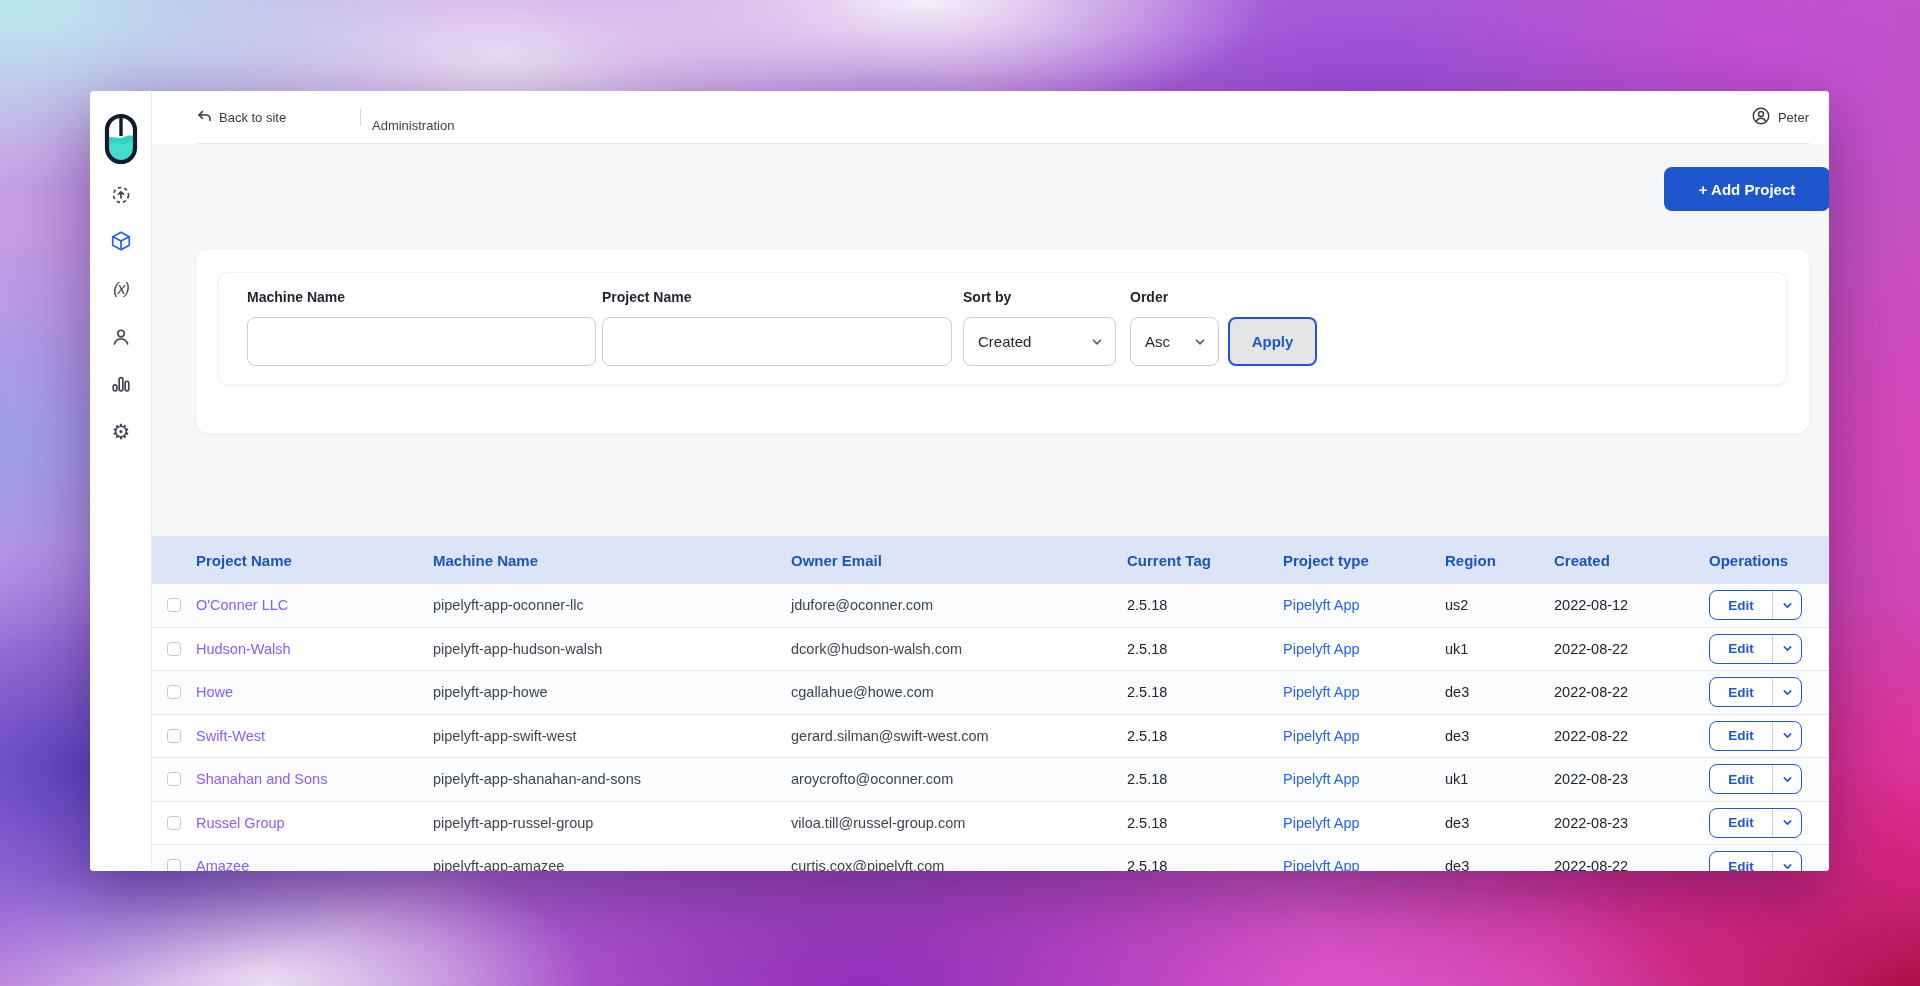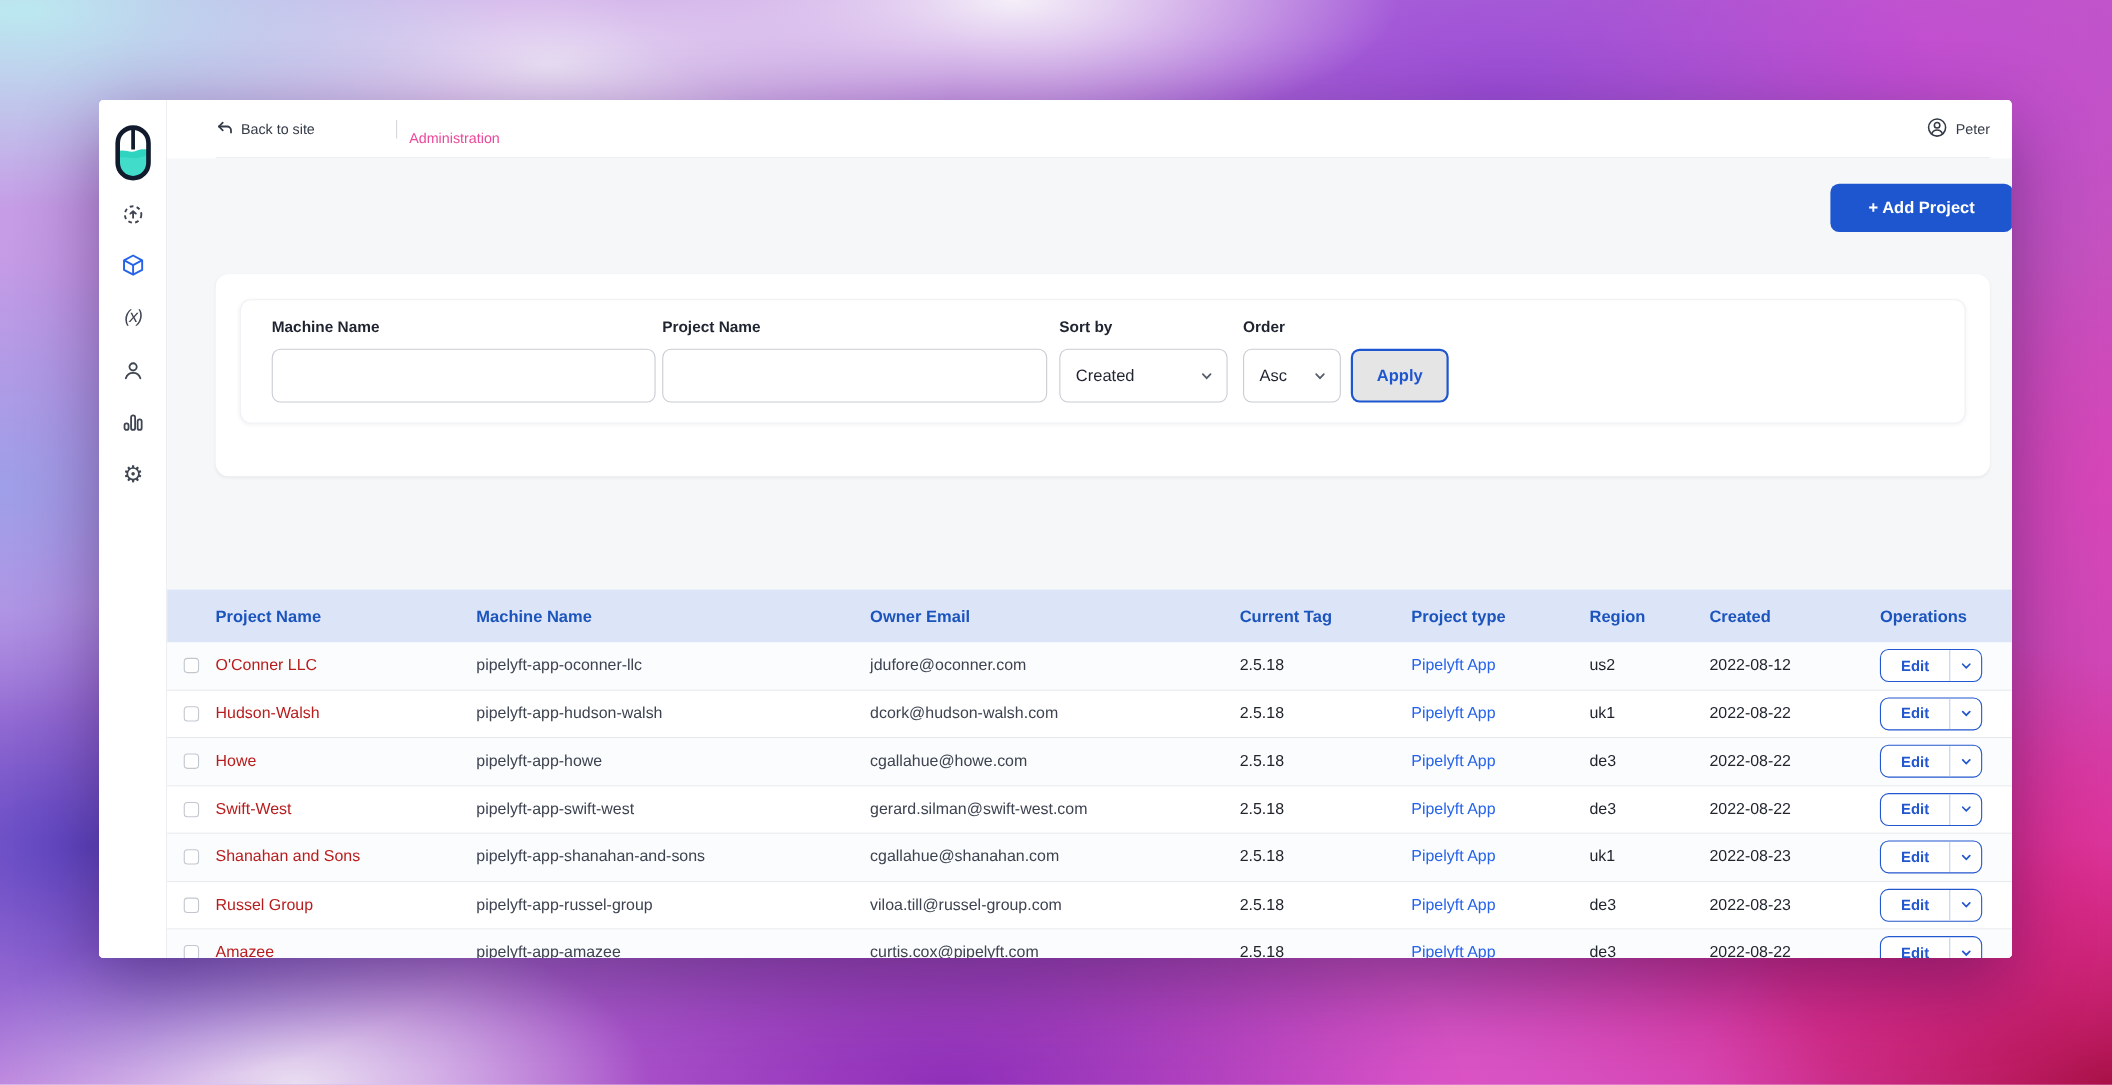--- a/index.html
+++ b/index.html
@@ -48,21 +48,21 @@
     position:absolute; left:62px; top:0; width:1677px; height:53px; background:#fff;
   }
   .topbar .rule{ position:absolute; left:44px; right:20px; bottom:0; height:1px; background:#e8e9ed; }
   .back-link{
     position:absolute; left:44px; top:0; height:53px; display:flex; align-items:center; gap:7px;
     font-size:13px; color:#333a46; cursor:pointer;
   }
   .crumb-sep{ position:absolute; left:208px; top:18px; width:1px; height:17px; background:#d6d8de; }
   .crumb{
     position:absolute; left:220px; top:0; height:69px; display:flex; align-items:center;
-    font-size:13px; color:#ec4899;
+    font-size:13px; color:#404040;
   }
   .user-chip{
     position:absolute; right:20px; top:0; height:53px; display:flex; align-items:center; gap:7px;
     font-size:13px; color:#333a46; cursor:pointer;
   }
   
   .main{
     position:absolute; left:62px; top:53px; width:1677px; height:727px;
     background:#f6f7f9;
   }
@@ -118,21 +118,21 @@
     display:grid; grid-template-columns:44px 237px 358px 336px 156px 162px 109px 155px 1fr;
     height:43.5px; align-items:center; background:#fff;
     border-bottom:1px solid #e7e8ec; font-size:14.5px; color:#20242c;
   }
   .trow:nth-child(odd){ background:#fbfcfd; }
   .cell-check{ padding-left:15px; }
   .checkbox{
     width:14px; height:14px; border:1.5px solid #c2c7cf; border-radius:3.5px;
     background:#fff; cursor:pointer;
   }
-  .c-project{ color:#b91c1c; }
+  .c-project{ color:#8b5cf6; }
   .c-machine,.c-email{ color:#3d4350; }
   .c-type{ color:#2563eb; cursor:pointer; }
   .edit-btn{
     width:93px; height:30px; background:#fff; border:1.6px solid #2257cf; border-radius:8px;
     display:flex; align-items:center; cursor:pointer; overflow:hidden;
   }
   .edit-label{ flex:1; text-align:center; font-size:13.5px; font-weight:bold; color:#2257cf; }
   .edit-div{ width:1px; height:100%; background:#c3d0ee; }
   .edit-caret{ width:28px; display:flex; align-items:center; justify-content:center; color:#2257cf; }
 </style>
@@ -368,21 +368,21 @@
       </div>
     </div>
   </div>
 
   <div class="trow">
     <div class="cell-check">
               <div class="checkbox"></div>
             </div>
     <div class="c-project">Shanahan and Sons</div>
     <div class="c-machine">pipelyft-app-shanahan-and-sons</div>
-    <div class="c-email">cgallahue@shanahan.com</div>
+    <div class="c-email">aroycrofto@oconner.com</div>
     <div class="c-tag">2.5.18</div>
     <div class="c-type">Pipelyft App</div>
     <div class="c-region">uk1</div>
     <div class="c-created">2022-08-23</div>
     <div class="c-ops">
       <div class="edit-btn">
         <span class="edit-label">Edit</span>
         <span class="edit-div"></span>
         <span class="edit-caret">
           <svg width="11" height="11" viewBox="0 0 12 12" fill="none" stroke="#2257cf" stroke-width="1.7" stroke-linecap="round">

